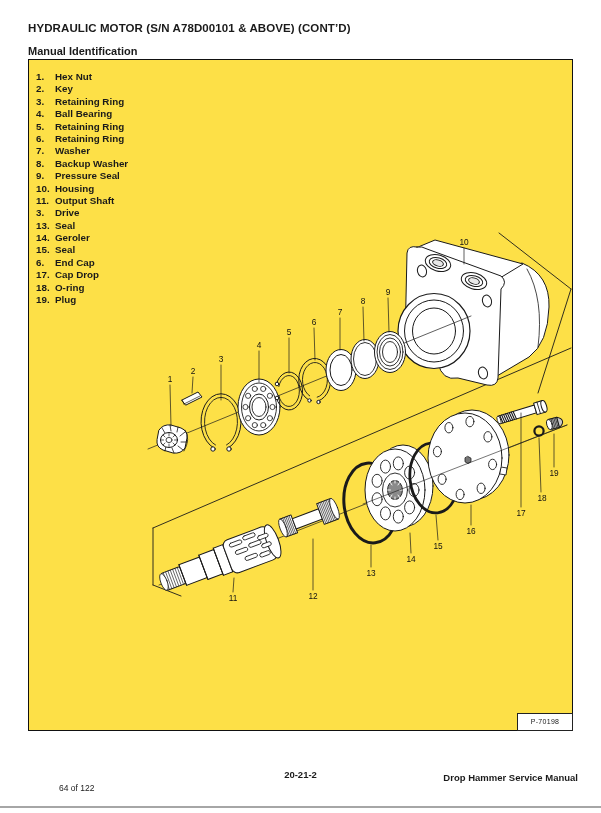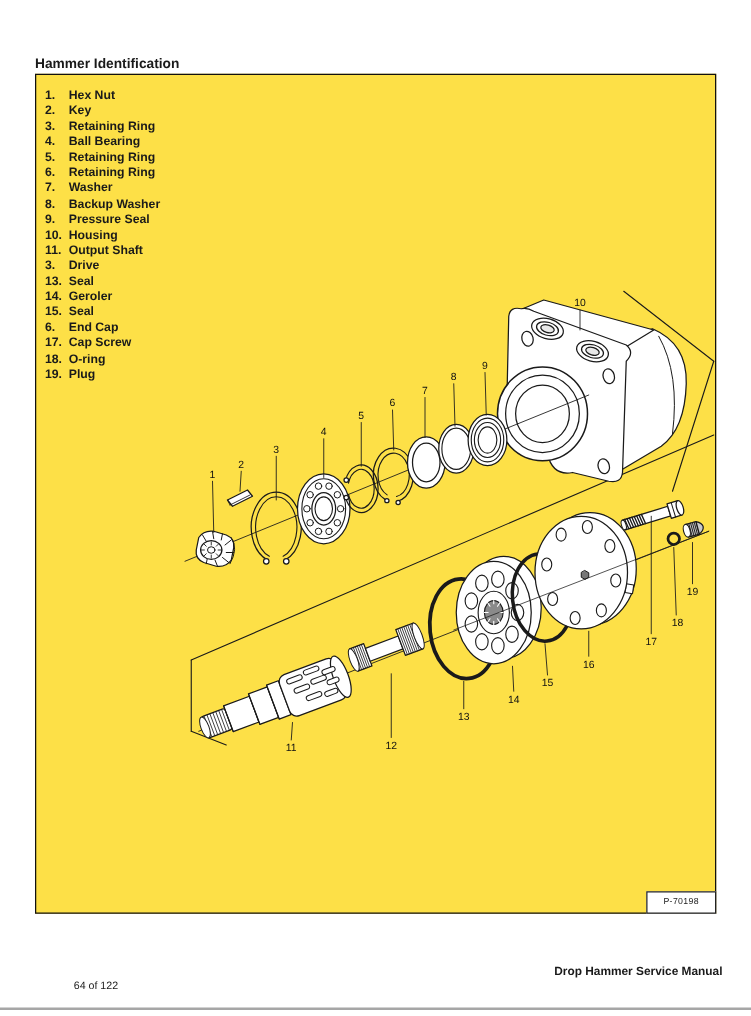--- a/index.html
+++ b/index.html
@@ -19,42 +19,43 @@
   .f-pageinfo{position:absolute;left:59px;top:783px;font-size:8.5px;}
   .f-watermark{position:absolute;right:20px;top:784px;font-size:16.5px;font-weight:bold;
                font-family:"DejaVu Sans Mono",monospace;letter-spacing:.5px;}
   .bottom-rule{position:absolute;left:0;right:0;top:806px;height:2px;}
 </style>
 </head>
 <body>
 
 <div class="page">
 
-  <div class="section">Hammer Identification</div>
+  <div class="title">HYDRAULIC MOTOR (S/N A78D00101 &amp; ABOVE) (CONT’D)</div>
+  <div class="section">Manual Identification</div>
 
   <div class="frame">
 
     <div class="parts-list">
       <div class="row"><span class="num">1.</span><span>Hex Nut</span></div>
       <div class="row"><span class="num">2.</span><span>Key</span></div>
       <div class="row"><span class="num">3.</span><span>Retaining Ring</span></div>
       <div class="row"><span class="num">4.</span><span>Ball Bearing</span></div>
       <div class="row"><span class="num">5.</span><span>Retaining Ring</span></div>
       <div class="row"><span class="num">6.</span><span>Retaining Ring</span></div>
       <div class="row"><span class="num">7.</span><span>Washer</span></div>
       <div class="row"><span class="num">8.</span><span>Backup Washer</span></div>
       <div class="row"><span class="num">9.</span><span>Pressure Seal</span></div>
       <div class="row"><span class="num">10.</span><span>Housing</span></div>
       <div class="row"><span class="num">11.</span><span>Output Shaft</span></div>
       <div class="row"><span class="num">3.</span><span>Drive</span></div>
       <div class="row"><span class="num">13.</span><span>Seal</span></div>
       <div class="row"><span class="num">14.</span><span>Geroler</span></div>
       <div class="row"><span class="num">15.</span><span>Seal</span></div>
       <div class="row"><span class="num">6.</span><span>End Cap</span></div>
-      <div class="row"><span class="num">17.</span><span>Cap Screw</span></div>
+      <div class="row"><span class="num">17.</span><span>Cap Drop</span></div>
       <div class="row"><span class="num">18.</span><span>O-ring</span></div>
       <div class="row"><span class="num">19.</span><span>Plug</span></div>
     </div>
 
     <svg width="543" height="670" viewBox="28 59 543 670">
       <g stroke="#1a1a1a" stroke-width="1" fill="none" stroke-linecap="round" stroke-linejoin="round">
 
         <g stroke-width="0.9">
           <path d="M152,527 L570,347"></path>
           <path d="M152,527 L152,584"></path>
@@ -299,17 +300,18 @@
           <text x="553" y="475">19</text>
         </g>
       </g>
     </svg>
 
     <div class="figcode">
       <span>P-70198</span>
     </div>
   </div>
 
+  <div class="f-pagecode">20-21-2</div>
   <div class="f-manual">Drop Hammer Service Manual</div>
   <div class="f-pageinfo">64 of 122</div>
   <div class="bottom-rule" style="background: rgb(166, 166, 166);"></div>
 
 </div>
 
 </body></html>

